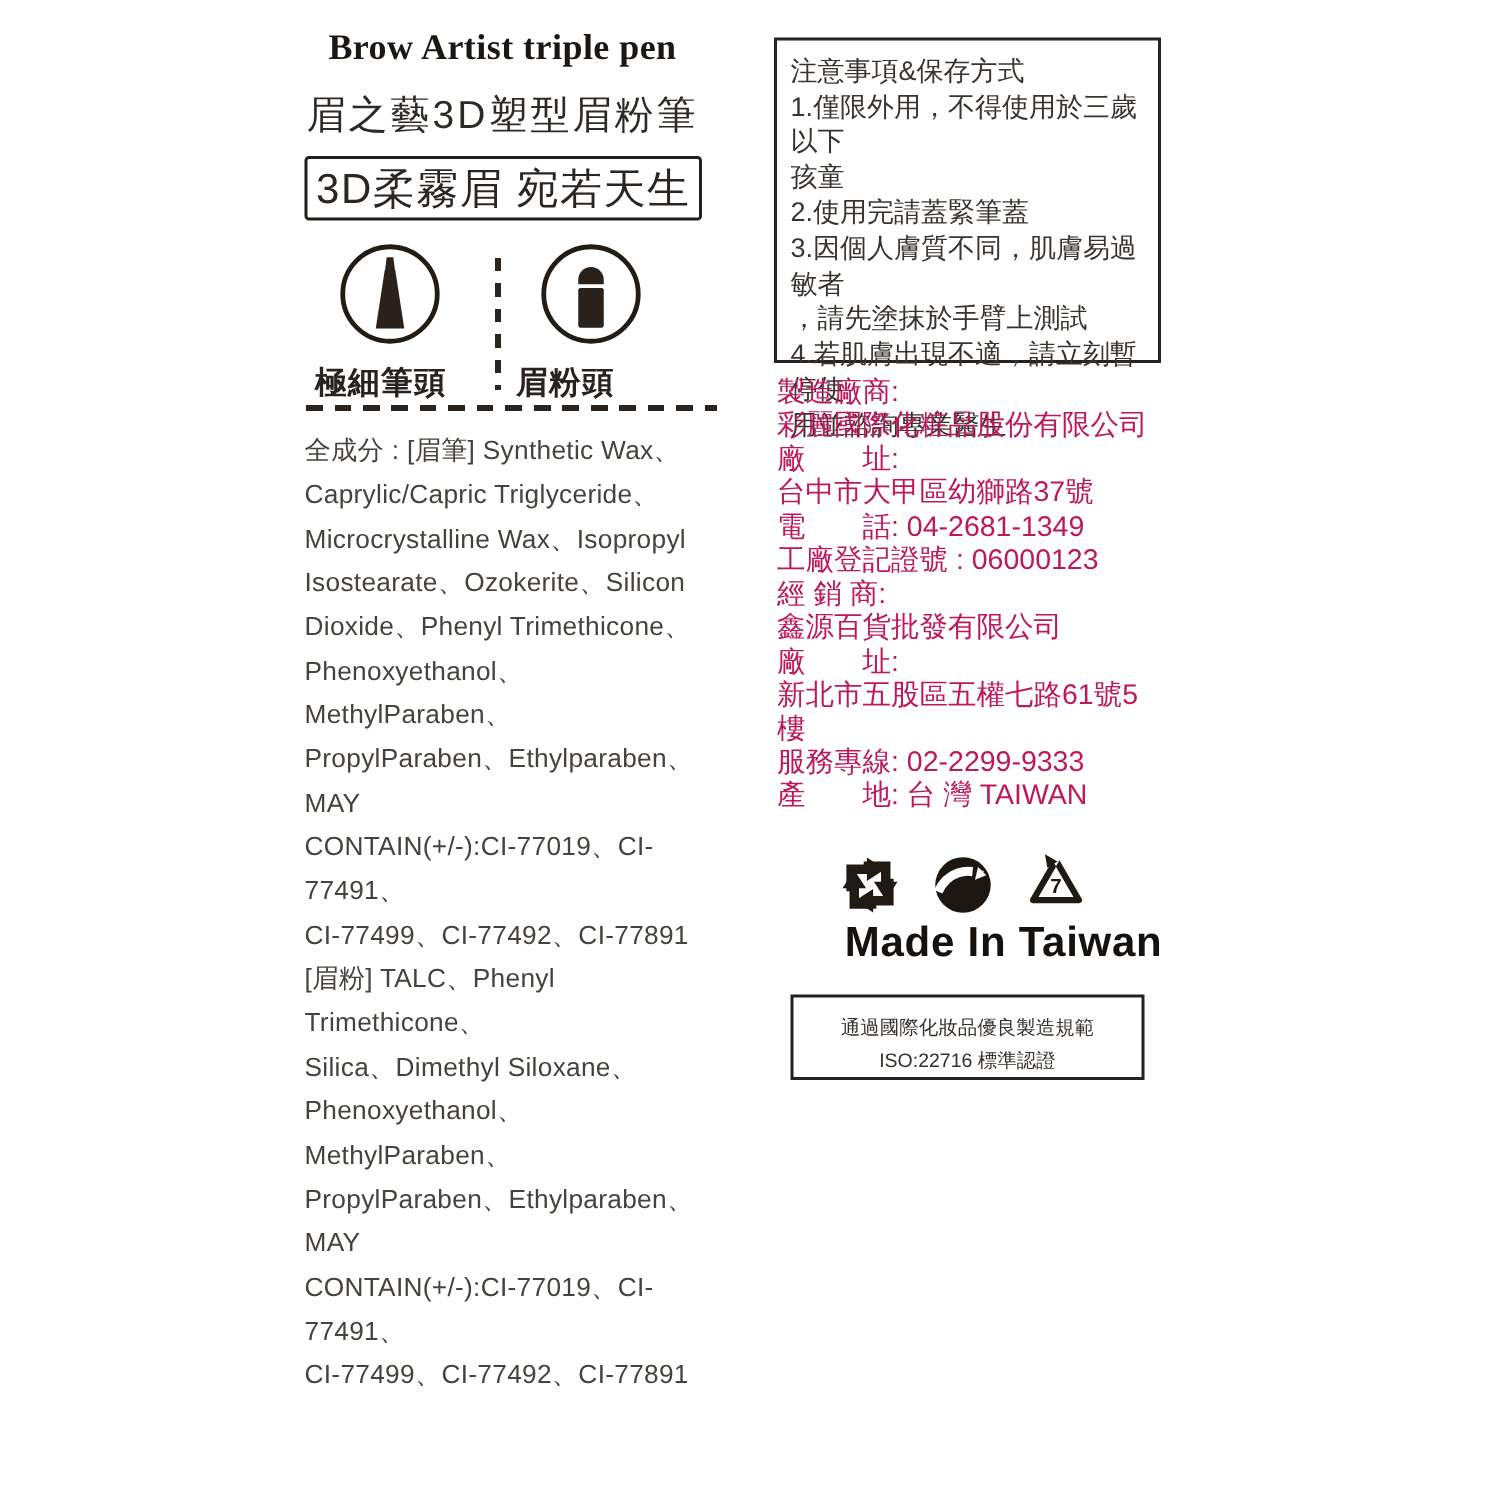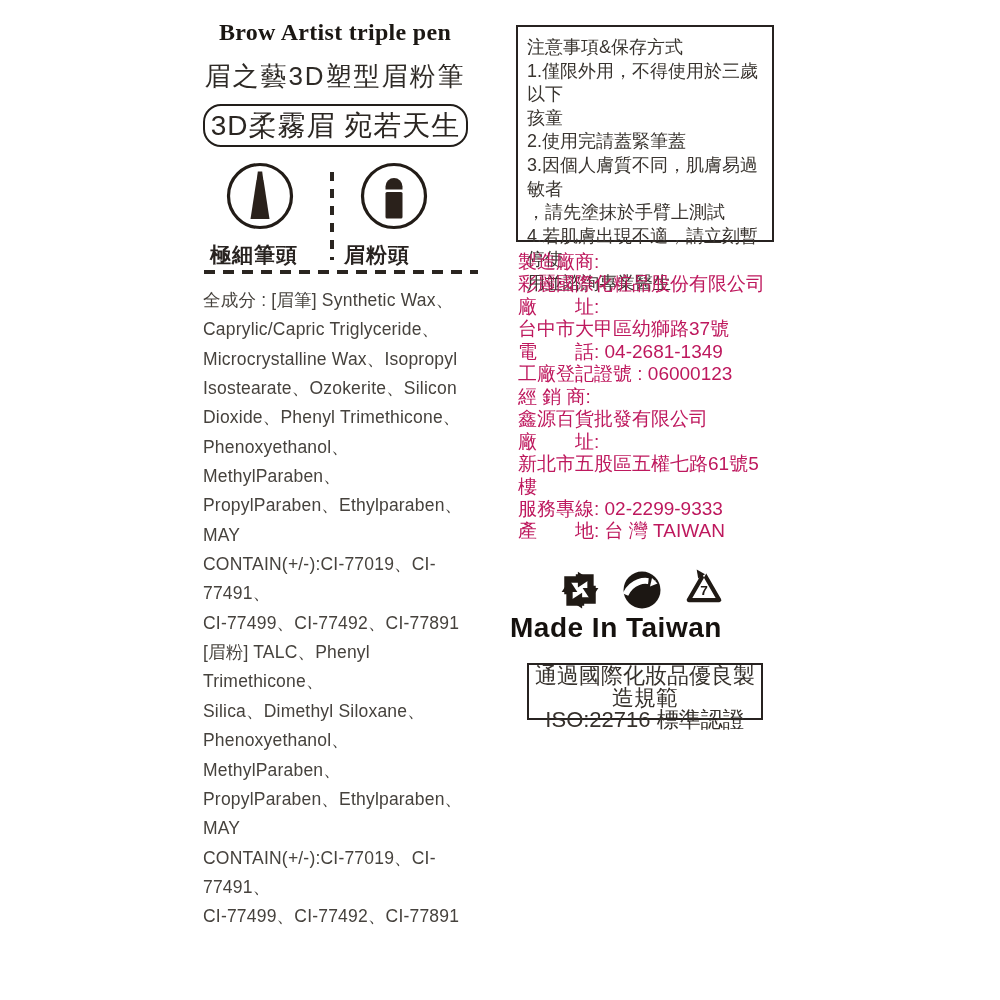--- a/index.html
+++ b/index.html
@@ -24,21 +24,21 @@
     font-family: Liberation Serif, serif;
   }
   #title-zh {
     left: 170px; top: 59px; width: 330px;
     text-align: center;
     font-size: 26px; font-weight: 500; letter-spacing: 2px;
     color: #2e2a26;
   }
   #slogan-box {
     left: 203px; top: 104px; width: 265px; height: 43px;
-    border: 2.5px solid #221e1a; border-radius: 18px;
+    border: 2.5px solid #221e1a; border-radius: 3px;
     display: flex; align-items: center; justify-content: center;
     font-size: 28px; font-weight: 500; letter-spacing: 1px;
     color: #2b2622; background: #fff;
   }
 
   
   #tip-fine-icon   { left: 225px; top: 161px; }
   #tip-powder-icon { left: 359px; top: 161px; }
   #tip-divider {
     left: 330px; top: 172px; width: 3.5px; height: 88px;
@@ -71,30 +71,30 @@
   }
   #maker-block {
     left: 518px; top: 251px; width: 262px;
     font-size: 19px; line-height: 22.45px; color: #be185d;
   }
   #icon-recycle-tw { left: 559px; top: 569px; }
   #icon-green-dot  { left: 623px; top: 571px; }
   #icon-recycle-7  { left: 683px; top: 568px; }
   #made-in {
     left: 510px; top: 612px; width: 265px;
-    text-align: left;
+    text-align: right;
     font-size: 28px; font-weight: 800; letter-spacing: .5px;
     color: #15110e;
   }
   #iso-box {
     left: 527px; top: 663px; width: 236px; height: 57px;
     border: 2px solid #272220; background: #fff;
-    display: flex; align-items: flex-start; justify-content: center;
+    display: flex; align-items: flex-end; justify-content: center;
     text-align: center;
-    font-size: 22px; line-height: 22px; color: #36312c;
+    font-size: 13px; line-height: 22px; color: #36312c;
   }
 </style>
 </head>
 <body>
 
 <div id="page">
 
   <div id="title-en" class="abs">Brow Artist triple pen</div>
   <div id="title-zh" class="abs">眉之藝3D塑型眉粉筆</div>
   <div id="slogan-box" class="abs">

